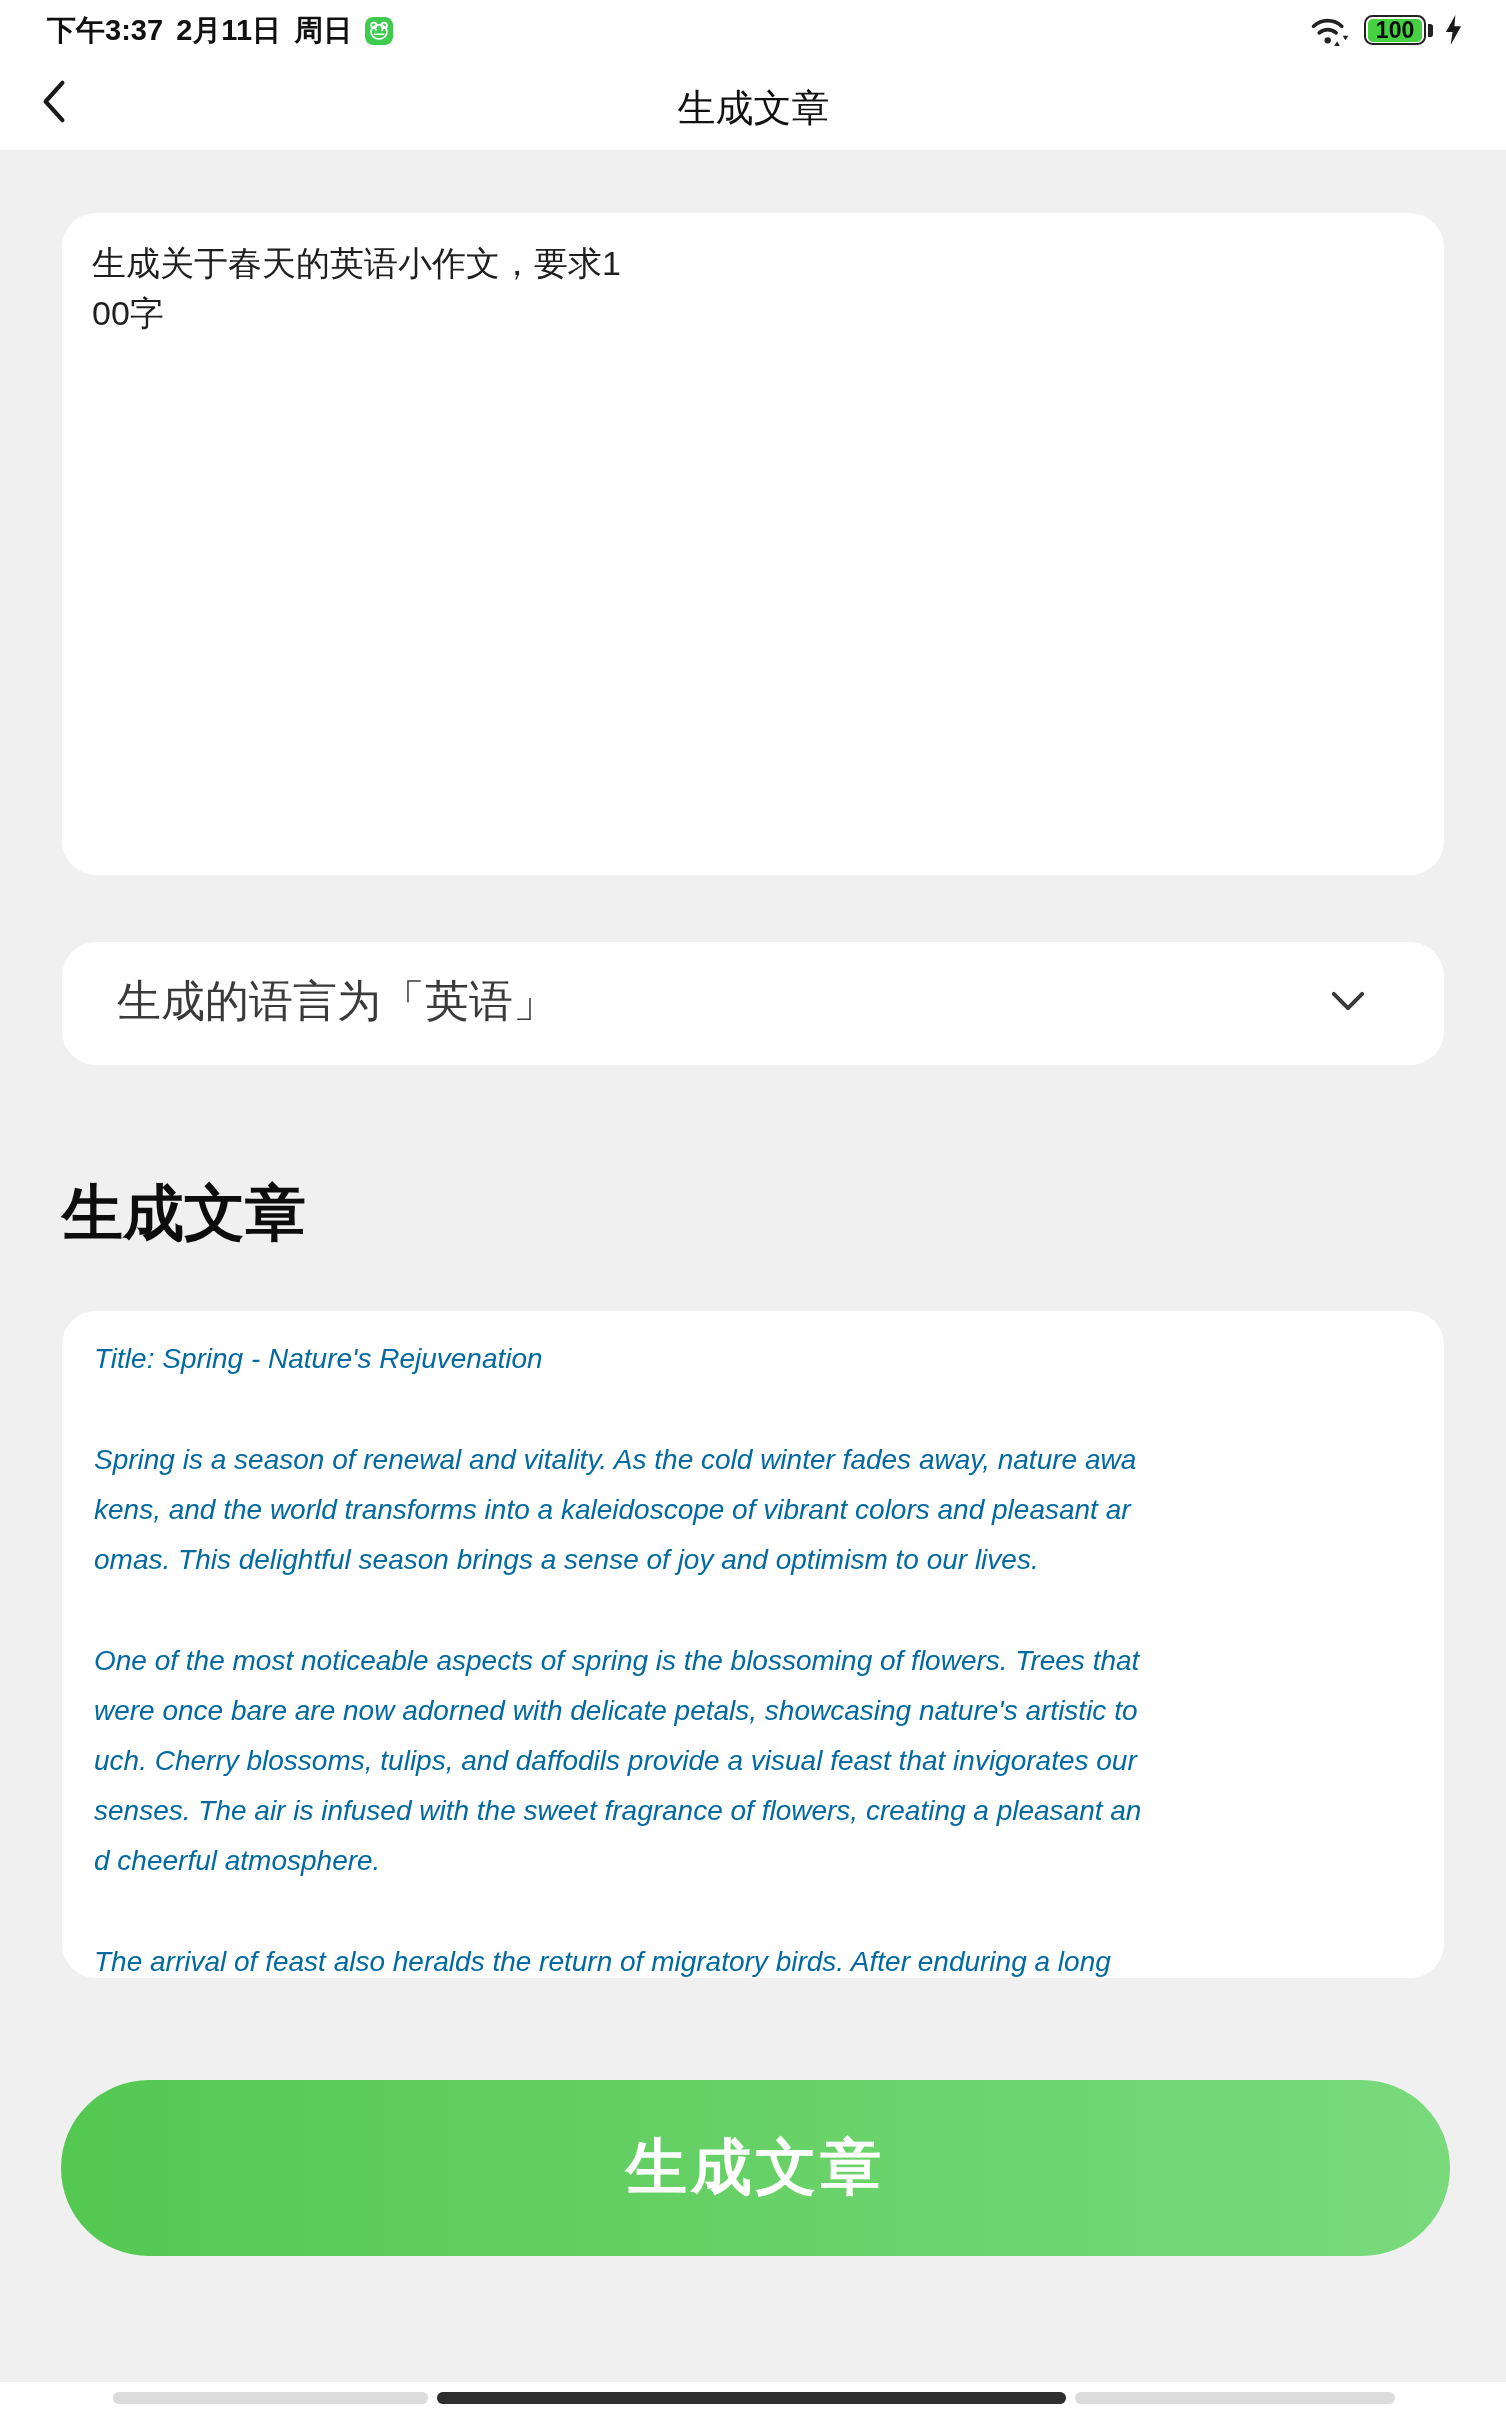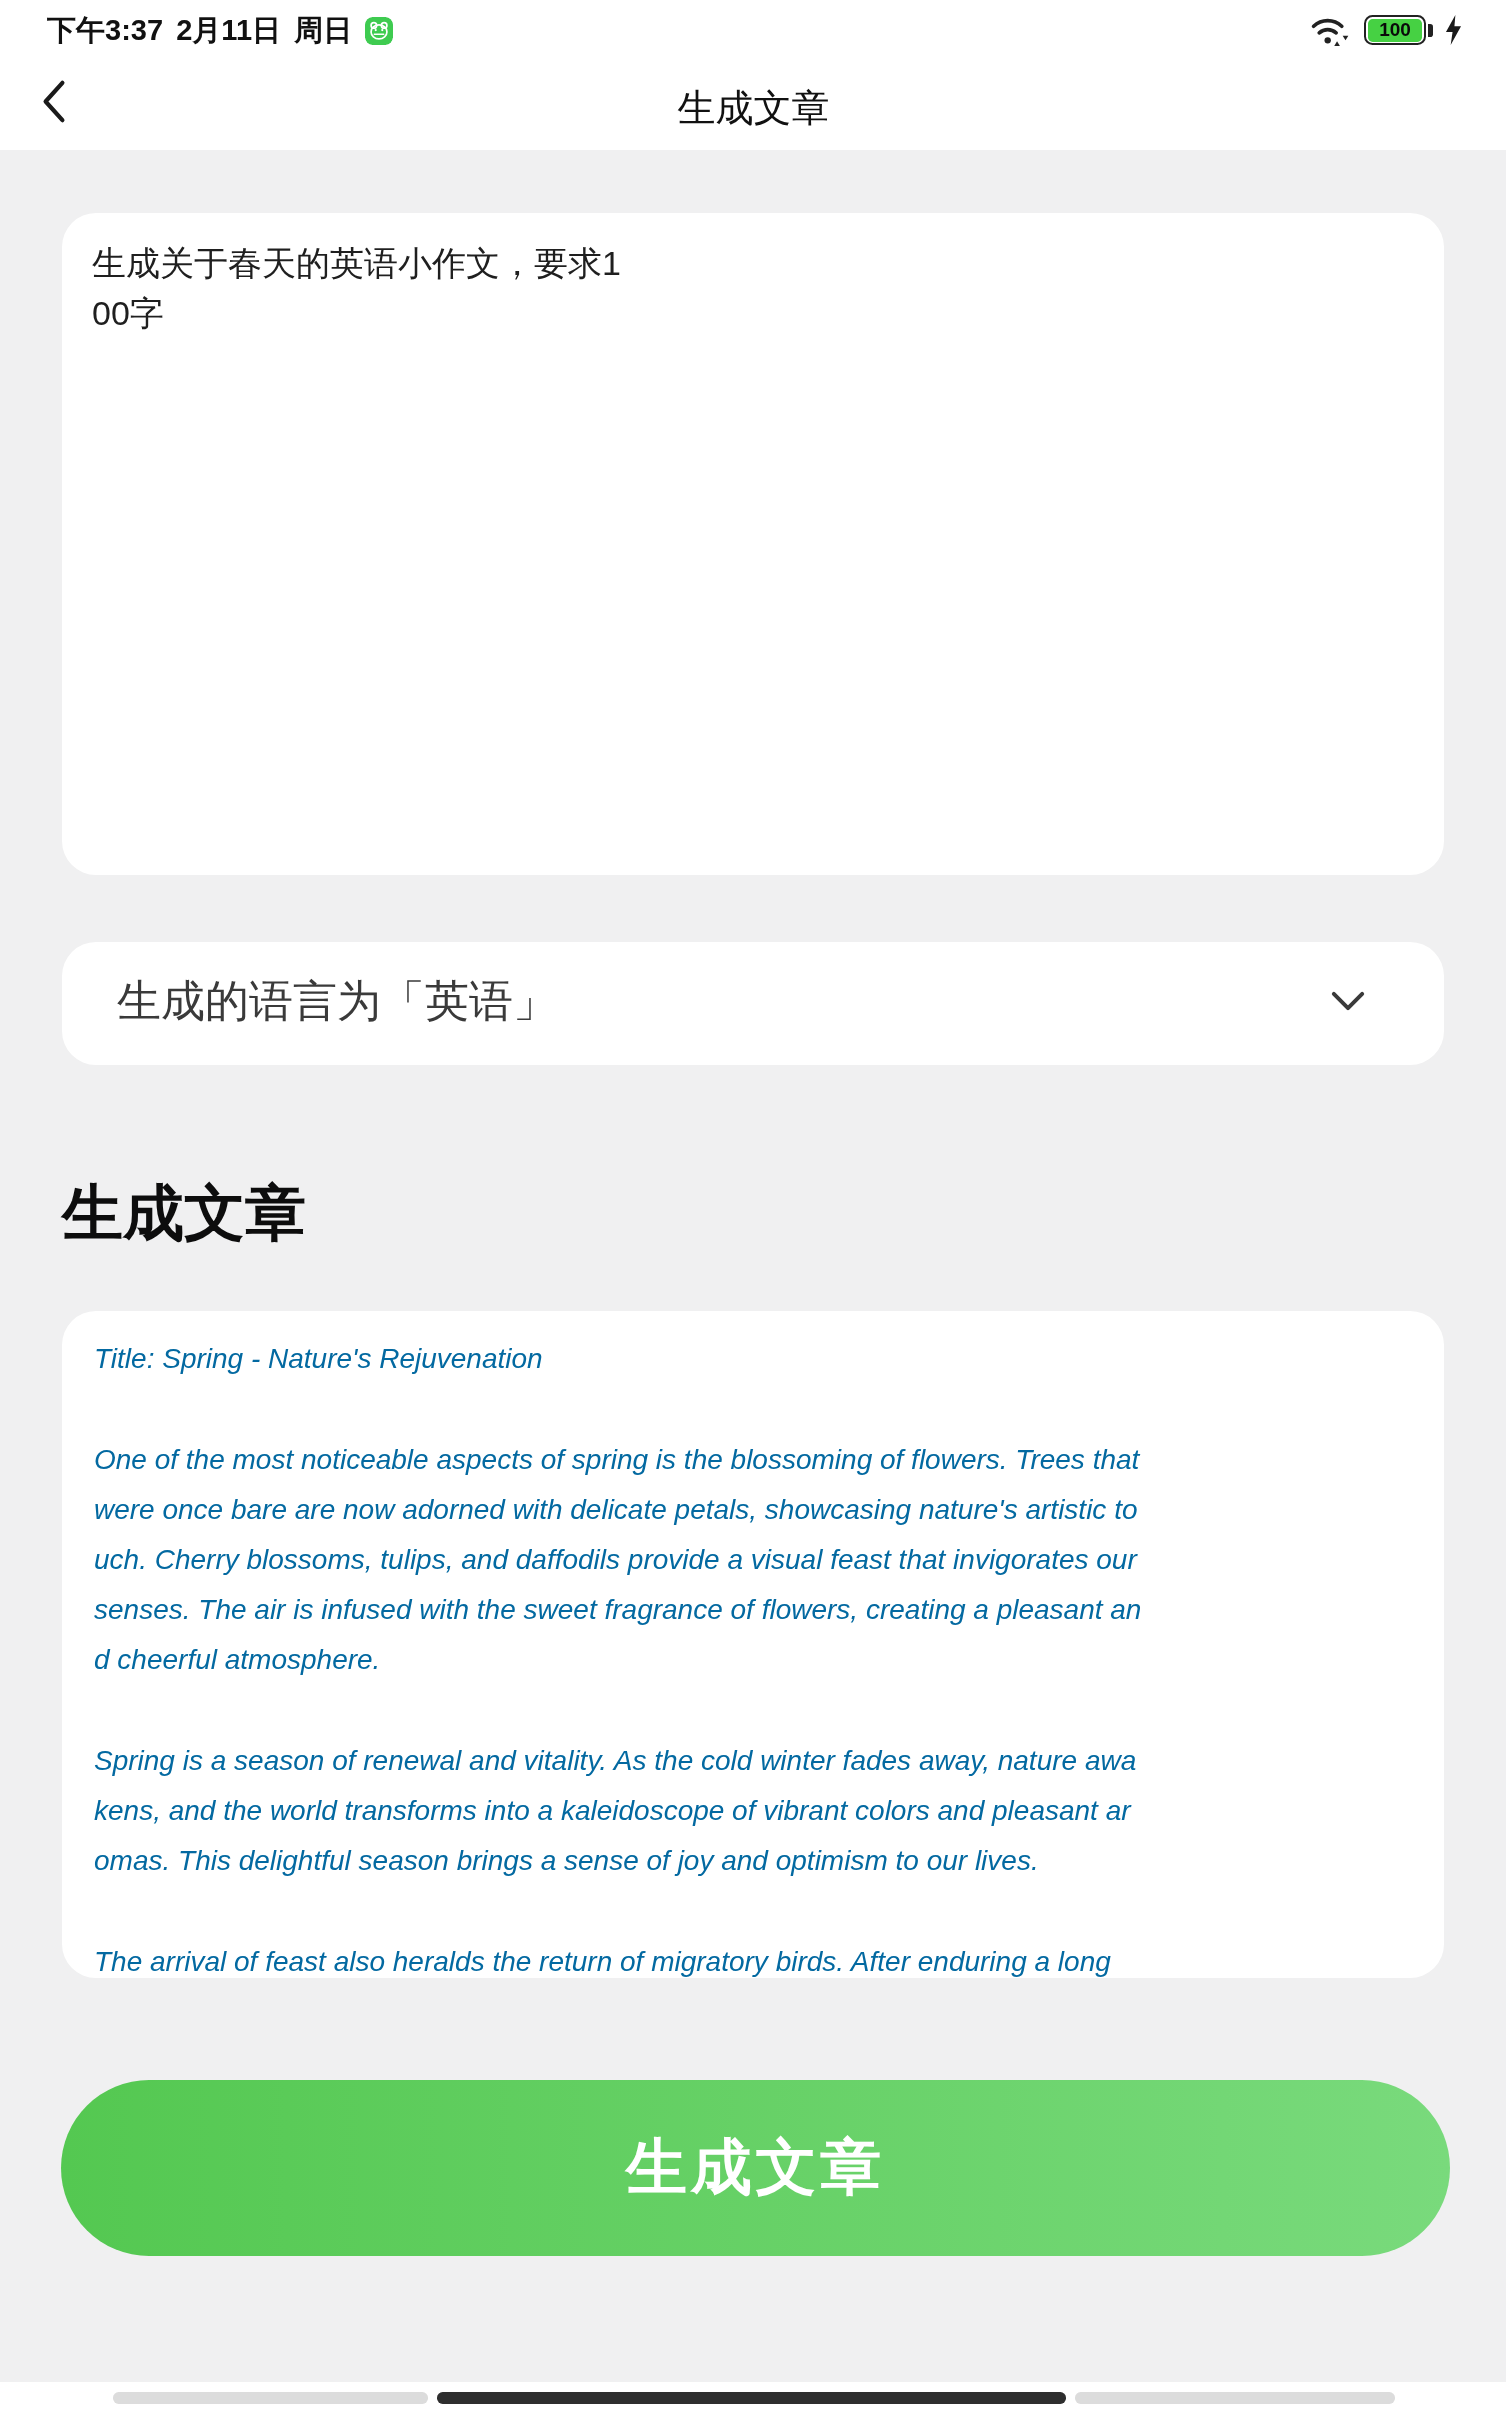--- a/index.html
+++ b/index.html
@@ -12,21 +12,21 @@
   }
   
   .topbar{position:absolute;left:0;top:0;width:1507px;height:150px;background:#ffffff;}
   .status-left{position:absolute;left:47px;top:11.4px;display:flex;align-items:center;gap:13.2px;
     font-size:29px;font-weight:600;color:#111;justify-content:flex-end;}
   .app-badge{width:28px;height:28px;border-radius:7.6px;display:block;}
   .status-right{position:absolute;right:44px;top:11.4px;display:flex;align-items:center;gap:11.4px;height:38px;}
   .battery{display:flex;align-items:center;}
   .battery-body{width:62px;height:30px;border:2.8px solid #222;border-radius:8.5px;padding:1.9px;background:#fff;}
   .battery-fill{width:100%;height:100%;border-radius:4.7px;display:flex;align-items:center;justify-content:center;
-    font-size:19px;font-weight:700;color:#0a0a0a;}
+    font-size:23px;font-weight:700;color:#0a0a0a;}
   .battery-cap{width:4.7px;height:12.3px;background:#222;border-radius:0 2.8px 2.8px 0;margin-left:1.9px;}
   
   .nav-back{position:absolute;left:40px;top:79px;width:28px;height:45px;cursor:pointer;}
   .nav-title{position:absolute;left:0;top:83px;width:1507px;text-align:center;
     font-size:38px;font-weight:500;color:#111;}
   
   .card{position:absolute;left:62px;width:1382px;background:#ffffff;border-radius:34px;}
   .input-card{top:213px;height:662px;padding:23px 28px;}
   .prompt-textarea{
     width:100%;height:100%;border:none;outline:none;resize:none;background:transparent;
@@ -107,28 +107,28 @@
     <span class="select-label">生成的语言为「英语」</span>
     <svg width="34" height="21" viewBox="0 0 36 22">
       <polyline points="3,3 18,18 33,3" fill="none" stroke="#3a3a3a" stroke-width="4.2" stroke-linecap="round" stroke-linejoin="round"></polyline>
     </svg>
   </div>
 
   <div class="result-heading">生成文章</div>
 
   <div class="card result-card">
     <p>Title: Spring - Nature's Rejuvenation</p>
+    <p>Spring is a season of renewal and vitality. As the cold winter fades away, nature awa
+kens, and the world transforms into a kaleidoscope of vibrant colors and pleasant ar
+omas. This delightful season brings a sense of joy and optimism to our lives.</p>
     <p>One of the most noticeable aspects of spring is the blossoming of flowers. Trees that
 were once bare are now adorned with delicate petals, showcasing nature's artistic to
 uch. Cherry blossoms, tulips, and daffodils provide a visual feast that invigorates our
 senses. The air is infused with the sweet fragrance of flowers, creating a pleasant an
 d cheerful atmosphere.</p>
-    <p>Spring is a season of renewal and vitality. As the cold winter fades away, nature awa
-kens, and the world transforms into a kaleidoscope of vibrant colors and pleasant ar
-omas. This delightful season brings a sense of joy and optimism to our lives.</p>
     <p>The arrival of feast also heralds the return of migratory birds. After enduring a long</p>
   </div>
 
   <div class="generate-btn" style="background:linear-gradient(90deg,#54c851,#79da7c)">
     <span>生成文章</span>
   </div>
 
   <div class="bottom-bar">
     <div class="pill pill-left"></div>
     <div class="pill pill-center"></div>

